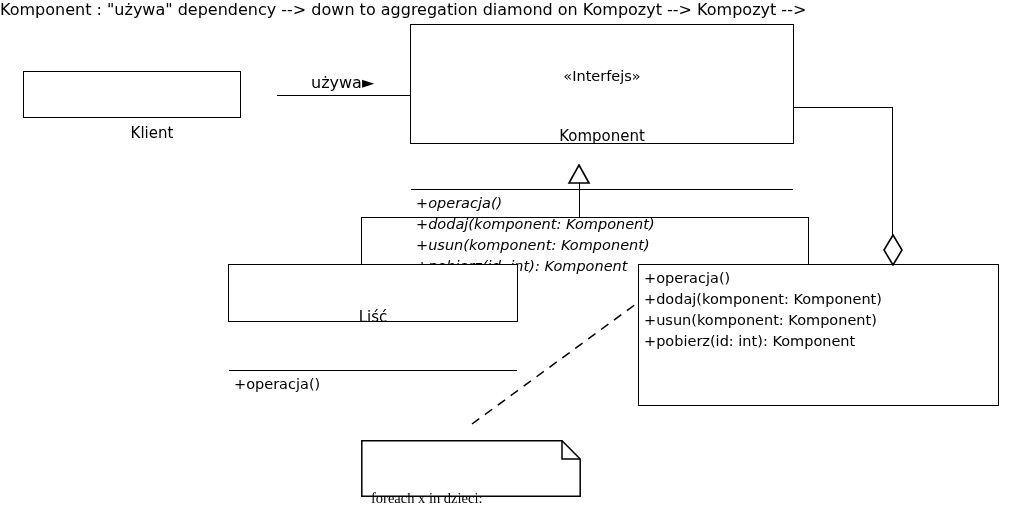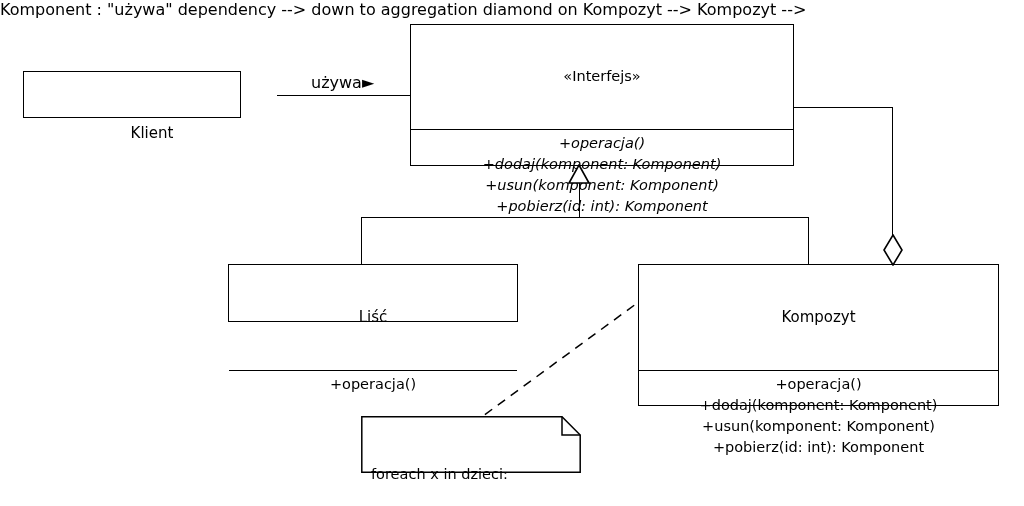--- a/index.html
+++ b/index.html
@@ -53,21 +53,20 @@
     box-sizing: border-box;
     padding: 3px 5px 4px 5px;
     font-size: 14.5px;
     line-height: 21px;
   }
   .uml-compartment + .uml-compartment {
     border-top: 1.4px solid #000000;
   }
   .uml-compartment .member {
     white-space: pre;
-    text-align: center;
   }
   .abstract .member {
     font-style: italic;
   }
 
   
   .line-h, .line-v {
     position: absolute;
     background: #000000;
     z-index: 2;
@@ -161,23 +160,24 @@
   
 
   
   <div class="uml-box" style="left:23px; top:71px; width:218px; height:47px;padding-left:40px;">
     <div class="uml-title no-rule" style="padding-top:11px;">
       <span class="uml-name">Klient</span>
     </div>
   </div>
 
   
-  <div class="uml-box" style="left:410px; top:24px; width:384px; height:142px;">
+  <div class="uml-box" style="left:410px; top:24px; width:384px; height:120px;">
     <div class="uml-title">
       <span class="uml-stereotype">«Interfejs»</span>
+      <span class="uml-name">Komponent</span>
     </div>
     <div class="uml-compartment abstract">
       <div class="member">+operacja()</div>
       <div class="member">+dodaj(komponent: Komponent)</div>
       <div class="member">+usun(komponent: Komponent)</div>
       <div class="member">+pobierz(id: int): Komponent</div>
     </div>
   </div>
 
   
@@ -185,33 +185,30 @@
     <div class="uml-title">
       <span class="uml-name">Liść</span>
     </div>
     <div class="uml-compartment">
       <div class="member">+operacja()</div>
     </div>
   </div>
 
   
   <div class="uml-box" style="left:638px; top:264px; width:361px; height:142px;">
-    <div class="uml-title">
-      <span class="uml-name">Kompozyt</span>
-    </div>
     <div class="uml-compartment">
       <div class="member">+operacja()</div>
       <div class="member">+dodaj(komponent: Komponent)</div>
       <div class="member">+usun(komponent: Komponent)</div>
       <div class="member">+pobierz(id: int): Komponent</div>
     </div>
   </div>
 
   
-  <div class="uml-note" style="left:361px; top:416px; width:263px; height:57px;">
+  <div class="uml-note" style="left:361px; top:440px; width:263px; height:57px;font-family:Liberation Serif, serif;">
     <svg width="220" height="57" viewBox="0 0 220 57">
       <path d="M0.8,0.8 L201,0.8 L219.2,19 L219.2,56.2 L0.8,56.2 Z" fill="#ffffff" stroke="#000000" stroke-width="1.5"></path>
       <path d="M201,0.8 L201,19 L219.2,19" fill="none" stroke="#000000" stroke-width="1.5"></path>
     </svg>
     <div class="uml-note-text">
       <div>foreach x in dzieci:</div>
       
     </div>
   </div>
 

